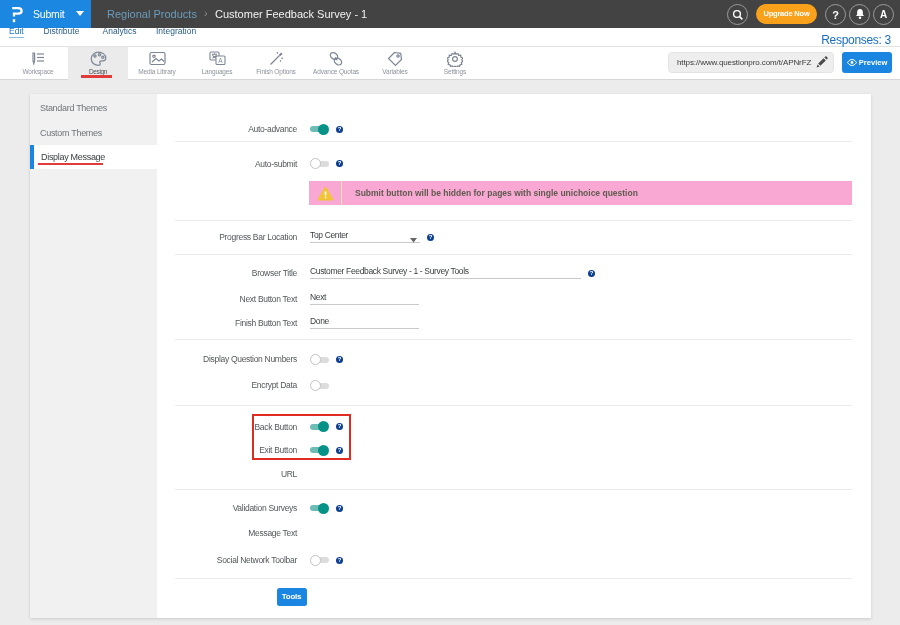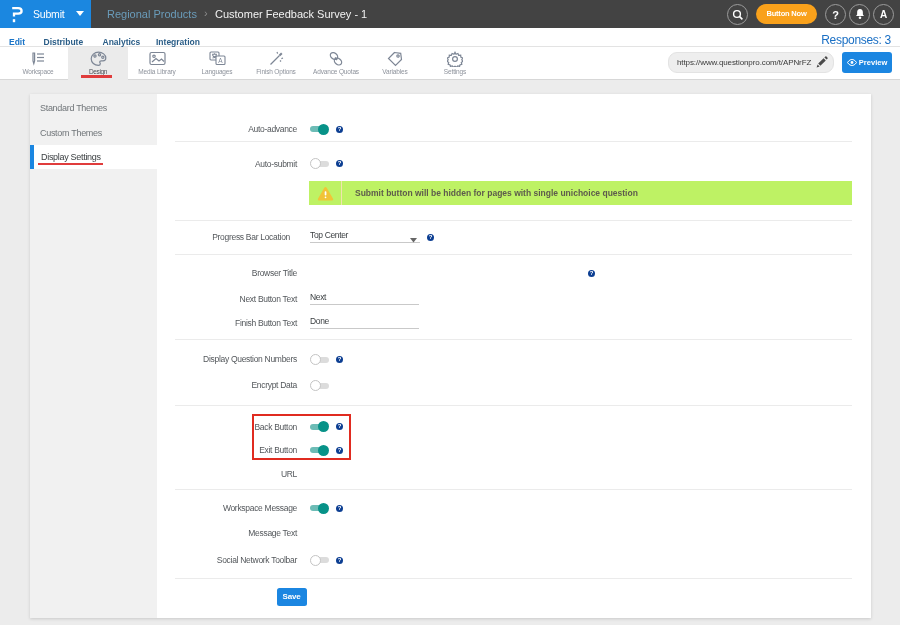--- a/index.html
+++ b/index.html
@@ -10,52 +10,52 @@
 #logo{left:0;top:0;width:91px;height:28px;background:#1b87e0}
 #brand{left:33px;top:8px;color:#fff;font-size:10.5px;letter-spacing:-0.2px}
 #brandcaret{left:76px;top:11px;width:0;height:0;border-left:4.5px solid transparent;border-right:4.5px solid transparent;border-top:5.5px solid #fff}
 #bc1{left:107px;top:8px;color:#6a9cba;font-size:11px}
 #bc-sep{left:204px;top:7px;color:#8d8d8d;font-size:11px}
 #bc2{left:215px;top:8px;color:#f2f2f2;font-size:11px}
 .circ{width:21px;height:21px;border:1px solid #9b9b9b;border-radius:50%;top:3.5px;color:#fff;text-align:center}
 #upg{left:756px;top:4px;width:61px;height:20px;background:#f9a11b;border-radius:10px;color:#fff;font-size:7.5px;letter-spacing:-0.2px;font-weight:bold;text-align:center;line-height:20px}
 
 #menubar{left:0;top:28px;width:900px;height:19px;background:#fff;border-bottom:1px solid #e3e3e3}
-.mitem{top:37px;font-size:8.5px;color:#2a5d87;font-weight:bold;white-space:nowrap}
+.mitem{top:26px;font-size:8.5px;color:#2a5d87;font-weight:normal;white-space:nowrap}
 #medit{color:#1a74c7;border-bottom:1px solid #8cbbe4;padding-bottom:1px}
 #resp{top:33px;right:9px;font-size:12px;letter-spacing:-0.3px;color:#1a6fc4}
 
 #toolbar{left:0;top:47px;width:900px;height:33px;background:#fff;border-bottom:1px solid #d7d7d7}
 .tab{top:47px;width:60px;height:33px;text-align:center}
 .tab .lbl{position:absolute;width:100%;top:21px;font-size:6.5px;letter-spacing:-0.15px;color:#8d929b}
 .tab svg{position:absolute;left:50%;margin-left:-8px;top:4px}
 #tab-design{background:#ebebeb}
 #design-underline{left:81px;top:75px;width:31px;height:3px;background:#e03c3c}
-#urlbox{left:668px;top:52px;width:166px;height:21px;background:#eee;border:1px solid #e3e3e3;border-radius:9px;font-size:8px;letter-spacing:-0.1px;color:#3a3a3a;line-height:19px;padding-left:8px;white-space:nowrap;overflow:hidden}
+#urlbox{left:668px;top:52px;width:166px;height:21px;background:#eee;border:1px solid #e3e3e3;border-radius:4px;font-size:8px;letter-spacing:-0.1px;color:#3a3a3a;line-height:19px;padding-left:8px;white-space:nowrap;overflow:hidden}
 #pencil{left:816px;top:56px}
 #preview{left:842px;top:52px;width:50px;height:21px;background:#1b86e1;border-radius:3px;color:#fff;font-size:7.5px;font-weight:bold;text-align:center;line-height:21px;white-space:nowrap}
 
 #card{left:30px;top:94px;width:841px;height:524px;background:#fff;box-shadow:0 1px 3px rgba(0,0,0,.15)}
 #sidebar{position:absolute;left:0;top:0;width:127px;height:524px;background:#f1f1f1}
 .sitem{position:absolute;left:10px;font-size:9px;letter-spacing:-0.3px;color:#707579}
 #s-active{position:absolute;left:0;top:51px;width:127px;height:24px;background:#fff;border-left:4px solid #1b86e1}
 #s-active .t{position:absolute;left:7px;top:6.5px;font-size:9px;letter-spacing:-0.3px;color:#3c4043}
 #s-underline{position:absolute;left:8px;top:68.5px;width:65px;height:2px;background:#e03c3c}
 
 .lab{position:absolute;font-size:8.5px;letter-spacing:-0.3px;color:#53575b;text-align:right;width:160px;white-space:nowrap}
 .divider{position:absolute;left:145px;width:677px;height:1px;background:#ebebeb}
 .tg{position:absolute;width:19px;height:11px}
 .tg .tr{position:absolute;top:2.5px;width:16px;height:6px;border-radius:3px}
 .tg.on .tr{left:0;background:#6dbcb6}
 .tg.on .kn{position:absolute;right:0;top:0;width:11px;height:11px;border-radius:50%;background:#079288}
 .tg.off .tr{right:0;background:#dcdcdc}
 .tg.off .kn{position:absolute;left:0;top:0;width:11px;height:11px;border-radius:50%;background:#fff;border:1px solid #c4c4c4}
 .help{position:absolute;width:7px;height:7px;border-radius:50%;background:#0c3e92;color:#fff;font-size:6px;font-weight:bold;text-align:center;line-height:7.5px}
 .input{position:absolute;font-size:8.5px;letter-spacing:-0.35px;color:#3c4043;border-bottom:1px solid #c9c9c9;padding-bottom:2px;white-space:nowrap}
-#warn{position:absolute;left:279px;top:87px;width:543px;height:24px;background:#bef264}
+#warn{position:absolute;left:279px;top:87px;width:543px;height:24px;background:#f9a8d4}
 #warn .ic{position:absolute;left:0;top:0;width:33px;height:24px;border-right:1px solid #f0e3ae}
 #warn .txt{position:absolute;left:46px;top:7px;font-size:8.5px;font-weight:bold;color:#5d5b4c;white-space:nowrap}
 #redbox{position:absolute;left:221.5px;top:319.5px;width:99px;height:46px;border:2px solid #e02b20}
 #save{position:absolute;left:246.5px;top:494px;width:30px;height:17.5px;background:#1b86e1;border-radius:2.5px;color:#fff;font-size:8px;letter-spacing:-0.2px;font-weight:bold;text-align:center;line-height:17.5px}
 </style>
 </head>
 <body>
 <div class="abs" id="topbar"></div>
 <div class="abs" id="logo"></div>
 <svg class="abs" style="left:11px;top:6px" width="12" height="17" viewBox="0 0 12 17">
@@ -66,21 +66,21 @@
 <div class="abs" id="brandcaret"></div>
 <div class="abs" id="bc1">Regional Products</div>
 <div class="abs" id="bc-sep">›</div>
 <div class="abs" id="bc2">Customer Feedback Survey - 1</div>
 <div class="abs circ" style="left:727px">
   <svg width="12" height="12" viewBox="0 0 12 12" style="margin-top:4px">
       <circle cx="5" cy="5" r="3.4" fill="none" stroke="#fff" stroke-width="1.4"></circle>
       <line x1="7.6" y1="7.6" x2="10.4" y2="10.4" stroke="#fff" stroke-width="1.6"></line>
     </svg>
 </div>
-<div class="abs" id="upg">Button Now</div>
+<div class="abs" id="upg">Upgrade Now</div>
 <div class="abs circ" style="left:825px;font-size:11px;font-weight:bold;line-height:20px">?</div>
 <div class="abs circ" style="left:849px">
   <svg width="12" height="12" viewBox="0 0 13 13" style="margin-top:3.5px">
       <path d="M6.5 1 C4.3 1 3.4 2.6 3.4 4.6 L3.4 7 L2.2 8.8 L10.8 8.8 L9.6 7 L9.6 4.6 C9.6 2.6 8.7 1 6.5 1 Z" fill="#fff"></path>
       <circle cx="6.5" cy="10.5" r="1.4" fill="#fff"></circle>
     </svg>
 </div>
 <div class="abs circ" style="left:873px;font-size:10px;font-weight:bold;line-height:20px">A</div>
 
 <div class="abs" id="menubar"></div>
@@ -183,21 +183,21 @@
 <div class="abs" id="preview"><svg width="10" height="7" viewBox="0 0 10 7" style="vertical-align:-0.5px">
       <path d="M0.5 3.5 C2 1 4 0.5 5 0.5 C6 0.5 8 1 9.5 3.5 C8 6 6 6.5 5 6.5 C4 6.5 2 6 0.5 3.5 Z" fill="none" stroke="#fff" stroke-width="1"></path>
       <circle cx="5" cy="3.5" r="1.4" fill="#fff"></circle>
     </svg> Preview</div>
 
 <div class="abs" id="card">
   <div id="sidebar"></div>
   <div class="sitem" style="top:9px">Standard Themes</div>
   <div class="sitem" style="top:34px">Custom Themes</div>
   <div id="s-active">
-      <div class="t">Display Settings</div>
+      <div class="t">Display Message</div>
     </div>
   <div id="s-underline"></div>
 
   <div class="lab" style="left:107px;top:30px">Auto-advance</div>
   <div class="tg on" style="left:280px;top:29.5px">
       <div class="tr"></div>
       <div class="kn"></div>
     </div>
   <div class="help" style="left:306px;top:31.5px">?</div>
   <div class="divider" style="top:47px"></div>
@@ -214,29 +214,30 @@
         <svg width="17" height="15" viewBox="0 0 17 15" style="position:absolute;left:8px;top:4.5px">
           <path d="M8.5 2.2 L15 13.3 L2 13.3 Z" fill="#f1c437" stroke="#f1c437" stroke-width="2.4" stroke-linejoin="round"></path>
           <rect x="7.7" y="5.3" width="1.7" height="4.3" rx="0.8" fill="#fff"></rect>
           <rect x="7.7" y="10.6" width="1.7" height="1.7" rx="0.8" fill="#fff"></rect>
         </svg>
       </div>
     <div class="txt">Submit button will be hidden for pages with single unichoice question</div>
   </div>
   <div class="divider" style="top:126px"></div>
 
-  <div class="lab" style="left:100px;top:138px">Progress Bar Location</div>
+  <div class="lab" style="left:107px;top:138px">Progress Bar Location</div>
   <div class="input" style="left:280px;top:136px;width:110px">Top Center</div>
   <svg class="abs" style="left:380px;top:144px;position:absolute" width="7" height="5" viewBox="0 0 7 5">
       <path d="M0 0 L7 0 L3.5 4.5 Z" fill="#666"></path>
     </svg>
   <div class="help" style="left:397px;top:139.5px">?</div>
   <div class="divider" style="top:160px"></div>
 
   <div class="lab" style="left:107px;top:174px">Browser Title</div>
+  <div class="input" style="left:280px;top:172px;width:271px">Customer Feedback Survey - 1 - Survey Tools</div>
   <div class="help" style="left:558px;top:175.5px">?</div>
 
   <div class="lab" style="left:107px;top:200px">Next Button Text</div>
   <div class="input" style="left:280px;top:198px;width:109px">Next</div>
 
   <div class="lab" style="left:107px;top:224px">Finish Button Text</div>
   <div class="input" style="left:280px;top:222px;width:109px">Done</div>
   <div class="divider" style="top:245px"></div>
 
   <div class="lab" style="left:107px;top:260px">Display Question Numbers</div>
@@ -264,31 +265,31 @@
   <div class="tg on" style="left:280px;top:350.5px">
       <div class="tr"></div>
       <div class="kn"></div>
     </div>
   <div class="help" style="left:306px;top:352.5px">?</div>
   <div id="redbox"></div>
 
   <div class="lab" style="left:107px;top:375px">URL</div>
   <div class="divider" style="top:395px"></div>
 
-  <div class="lab" style="left:107px;top:409px">Workspace Message</div>
+  <div class="lab" style="left:107px;top:409px">Validation Surveys</div>
   <div class="tg on" style="left:280px;top:408.5px">
       <div class="tr"></div>
       <div class="kn"></div>
     </div>
   <div class="help" style="left:306px;top:410.5px">?</div>
 
   <div class="lab" style="left:107px;top:434px">Message Text</div>
 
   <div class="lab" style="left:107px;top:461px">Social Network Toolbar</div>
   <div class="tg off" style="left:280px;top:460.5px">
       <div class="tr"></div>
       <div class="kn"></div>
     </div>
   <div class="help" style="left:306px;top:462.5px">?</div>
   <div class="divider" style="top:484px"></div>
 
-  <div id="save">Save</div>
+  <div id="save">Tools</div>
 </div>
 
 </body></html>

